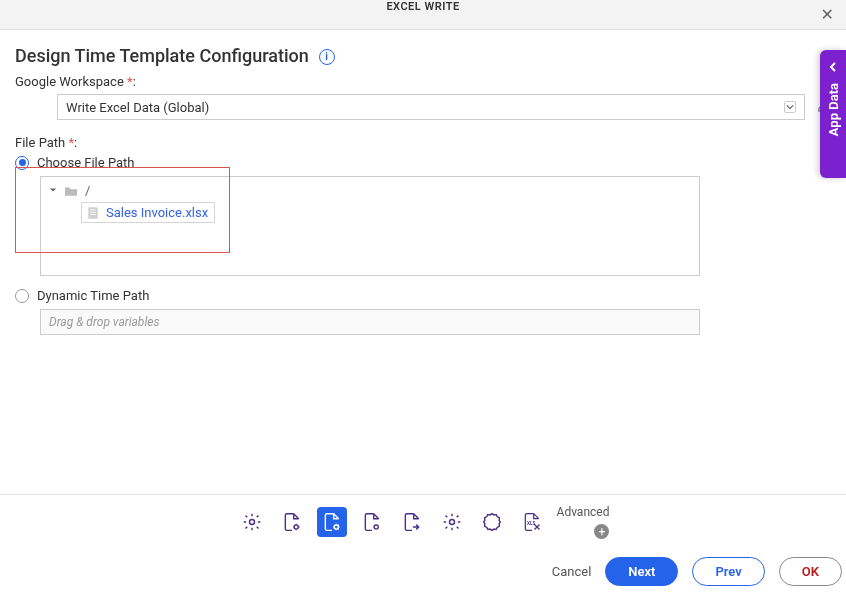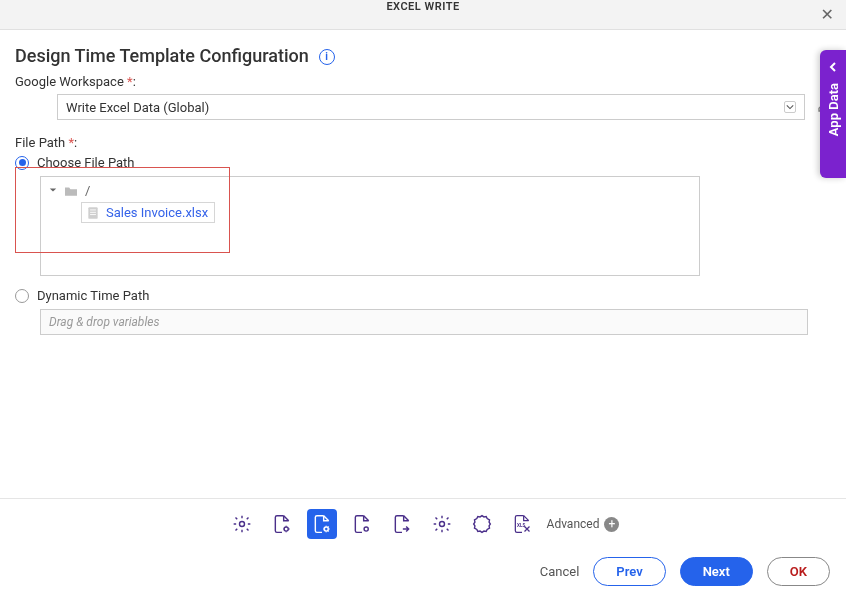--- a/index.html
+++ b/index.html
@@ -222,21 +222,21 @@
     display: inline-flex;
   }
   
   .file-name {
     color: #3563e9;
   }
   
   .dynamic-input {
     border: 1px solid #ccc;
     margin-left: 25px;
-    width: 768px;
+    width: 660px;
     height: 26px;
     padding: 0 8px;
     font-size: 12px;
     font-style: italic;
     color: #999;
     display: flex;
     align-items: center;
     background: #fafafa;
   }
   
@@ -269,25 +269,26 @@
     border-radius: 4px;
   }
   
   .tb-icon.active {
     background: #2563eb;
     color: #fff;
   }
   
   .advanced-chip {
     display: inline-flex;
-    align-items: flex-start;
+    align-items: flex-end;
     gap: 5px;
     font-size: 12px;
     color: #555;
     cursor: pointer;
+    flex-direction: column;
   }
   
   .plus-circle {
     width: 15px;
     height: 15px;
     border-radius: 50%;
     background: #888;
     color: #fff;
     display: inline-flex;
     align-items: center;
@@ -299,21 +300,21 @@
   .footer {
     position: absolute;
     bottom: 0;
     left: 0;
     right: 0;
     height: 48px;
     display: flex;
     align-items: center;
     justify-content: flex-end;
     gap: 14px;
-    padding-right: 16px;
+    padding-right: 4px;
     background: #fff;
   }
   
   .btn-cancel {
     font-size: 13px;
     color: #555;
     cursor: pointer;
     background: none;
     border: none;
   }
@@ -526,16 +527,16 @@
   <span class="app-data-caret">
     <svg width="10" height="10" viewBox="0 0 10 10">
         <path d="M7 1L3 5l4 4" stroke="#fff" stroke-width="2" fill="none"></path>
       </svg>
   </span>
   <span class="app-data-text">App Data</span>
 </div>
 
 <div class="footer">
   <button class="btn-cancel">Cancel</button>
+  <button class="btn-pill primary">Next</button>
   <button class="btn-pill">Prev</button>
-  <button class="btn-pill primary">Next</button>
   <button class="btn-pill ok">OK</button>
 </div>
 
 </body></html>

